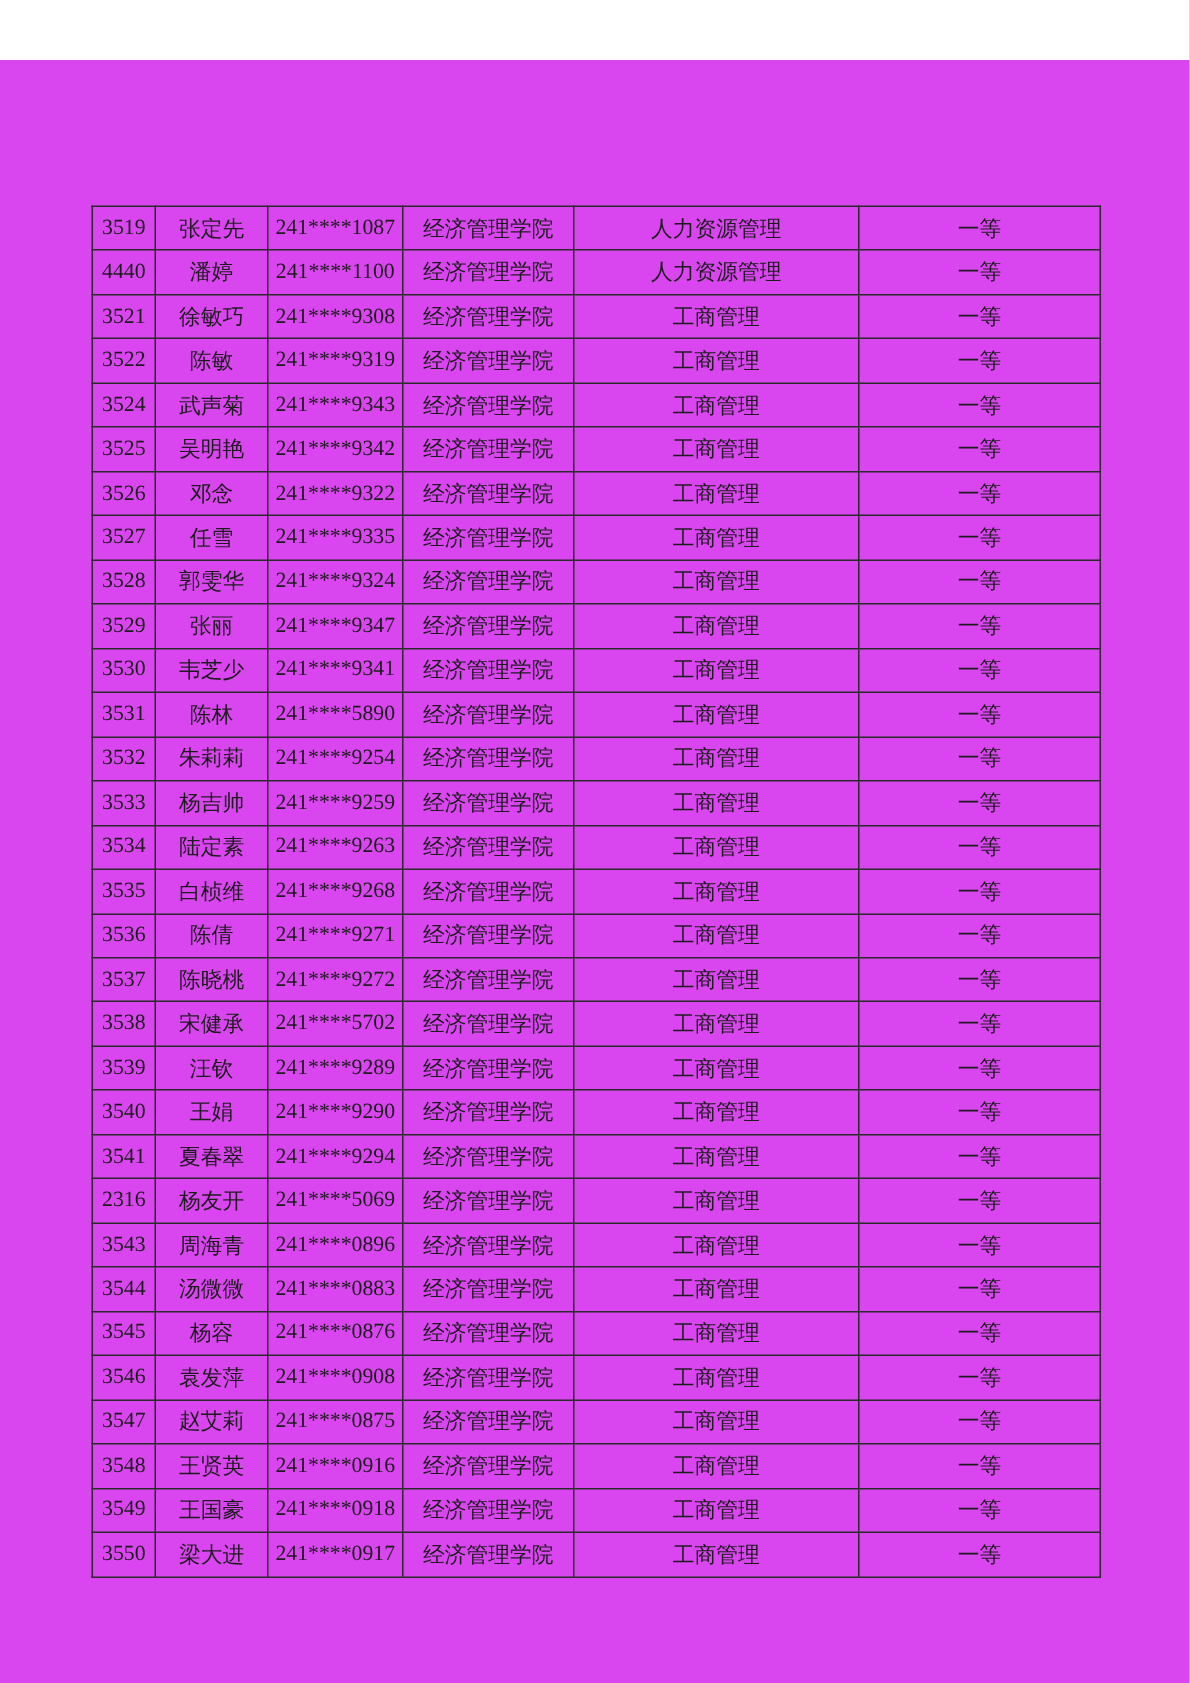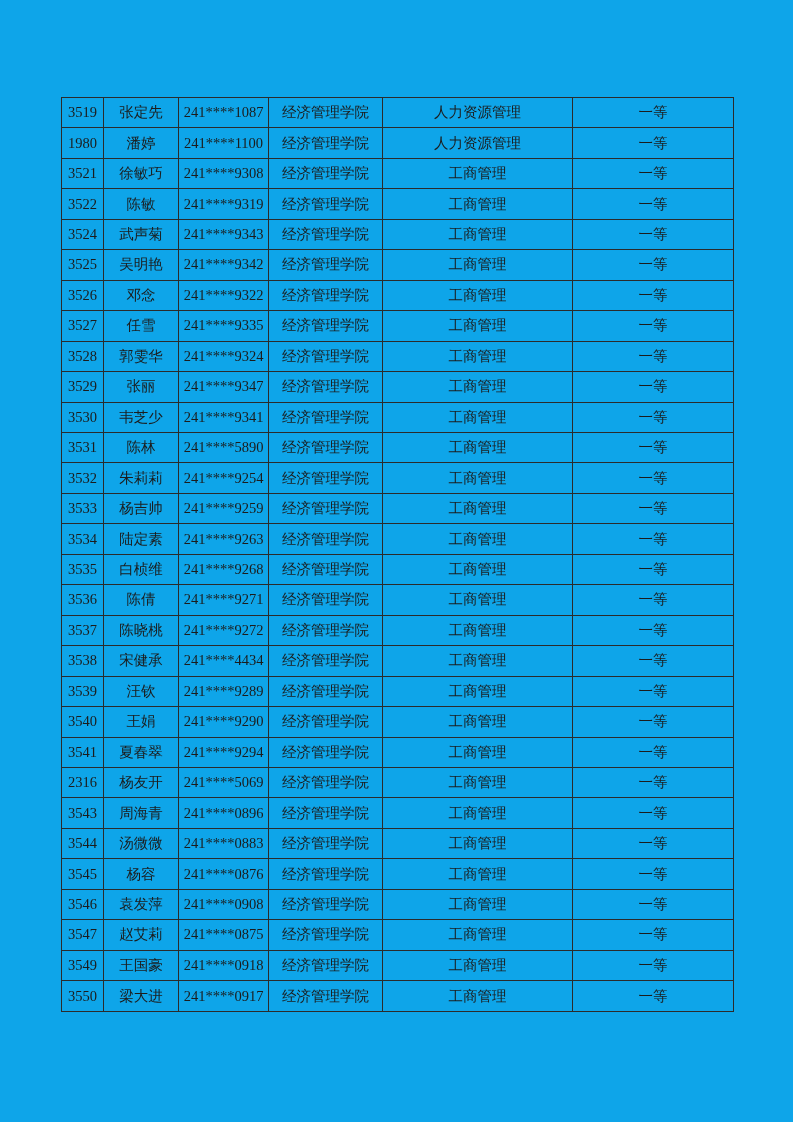--- a/index.html
+++ b/index.html
@@ -10,21 +10,22 @@
   body {
     width: 793px;
     height: 1122px;
     position: relative;
     font-family: "Liberation Serif", "DejaVu Serif", serif;
     overflow: hidden;
   }
   .sheet {
     position: absolute;
     inset: 0;
-    background: #0ea5e9;
+    background: #d946ef;
+    margin-top: 40px;
   }
   table.award-table {
     position: absolute;
     left: 61px;
     top: 97px;
     width: 672px;
     height: 915px;
     border-collapse: collapse;
     table-layout: fixed;
   }
@@ -61,21 +62,21 @@
     <tbody>
         <tr>
           <td>3519</td>
           <td>张定先</td>
           <td>241****1087</td>
           <td>经济管理学院</td>
           <td>人力资源管理</td>
           <td>一等</td>
         </tr>
         <tr>
-          <td>1980</td>
+          <td>4440</td>
           <td>潘婷</td>
           <td>241****1100</td>
           <td>经济管理学院</td>
           <td>人力资源管理</td>
           <td>一等</td>
         </tr>
         <tr>
           <td>3521</td>
           <td>徐敏巧</td>
           <td>241****9308</td>
@@ -199,21 +200,21 @@
           <td>3537</td>
           <td>陈晓桃</td>
           <td>241****9272</td>
           <td>经济管理学院</td>
           <td>工商管理</td>
           <td>一等</td>
         </tr>
         <tr>
           <td>3538</td>
           <td>宋健承</td>
-          <td>241****4434</td>
+          <td>241****5702</td>
           <td>经济管理学院</td>
           <td>工商管理</td>
           <td>一等</td>
         </tr>
         <tr>
           <td>3539</td>
           <td>汪钦</td>
           <td>241****9289</td>
           <td>经济管理学院</td>
           <td>工商管理</td>
@@ -272,20 +273,28 @@
           <td>袁发萍</td>
           <td>241****0908</td>
           <td>经济管理学院</td>
           <td>工商管理</td>
           <td>一等</td>
         </tr>
         <tr>
           <td>3547</td>
           <td>赵艾莉</td>
           <td>241****0875</td>
+          <td>经济管理学院</td>
+          <td>工商管理</td>
+          <td>一等</td>
+        </tr>
+        <tr>
+          <td>3548</td>
+          <td>王贤英</td>
+          <td>241****0916</td>
           <td>经济管理学院</td>
           <td>工商管理</td>
           <td>一等</td>
         </tr>
         <tr>
           <td>3549</td>
           <td>王国豪</td>
           <td>241****0918</td>
           <td>经济管理学院</td>
           <td>工商管理</td>

